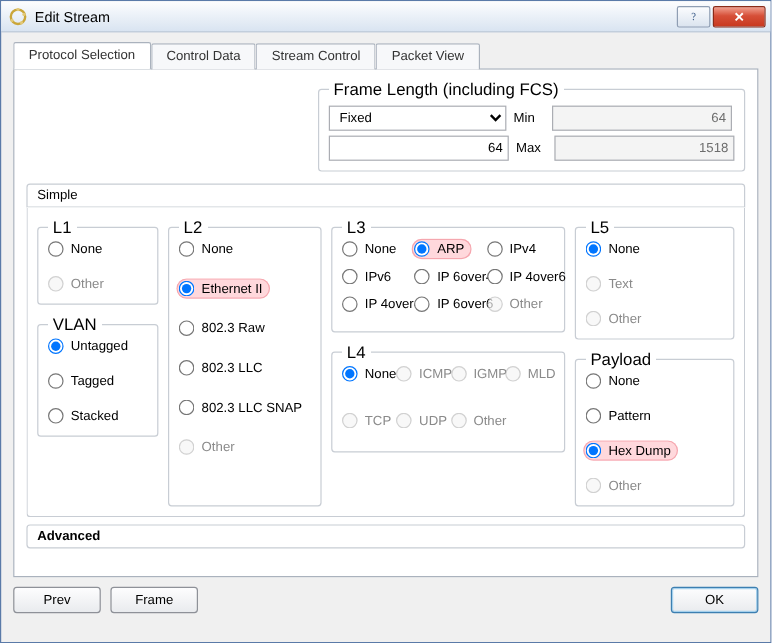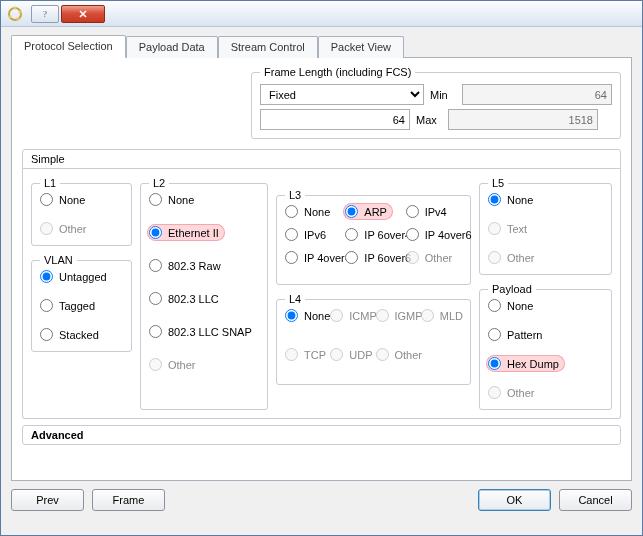--- a/index.html
+++ b/index.html
@@ -93,21 +93,21 @@
     flex-direction: column;
   }
   fieldset {
     border: 1px solid #c8cdd4;
     border-radius: 3px;
     padding: 6px 8px 8px 8px;
     margin: 0;
   }
   fieldset > legend {
     padding: 0 4px;
-    font-size: 11px;
+    font-size: 14px;
   }
   .frame-len-wrap {
     display: flex;
     justify-content: flex-end;
     margin-bottom: 6px;
   }
   .frame-len {
     width: 325px;
   }
   .fl-row {
@@ -116,21 +116,21 @@
     gap: 6px;
     margin-top: 4px;
   }
   .fl-row select, .fl-row input {
     height: 21px;
     border: 1px solid #abadb3;
     font: inherit;
     padding: 1px 4px;
     background: #fff;
   }
-  .fl-row select { width: 164px; }
+  .fl-row select { width: 148px; }
   .fl-row input { width: 150px; text-align: right; }
   .fl-row input[disabled] {
     background: #f4f4f4;
     color: #6d6d6d;
   }
   .fl-label { width: 26px; }
   .section {
     margin-top: 4px;
   }
   .section-header {
@@ -214,53 +214,54 @@
   button.btn3d.primary {
     border-color: #3c7fb1;
     box-shadow: 0 0 0 1px #a5d0ec inset;
   }
   .section-header.simple {
     border-bottom-left-radius: 0;
     border-bottom-right-radius: 0;
   }
   .l3-grid .opt, .l4-grid .opt { min-width: 0; }
   fieldset.small { padding-top: 2px; }
-  fieldset.l3 { min-height: 96px; margin-top: 12px; }
+  fieldset.l3 { min-height: 96px; }
   fieldset.l4 { min-height: 92px; }
 </style>
 </head>
 <body>
 
 <div class="window">
   <div class="titlebar">
     <span class="app-icon">
       <svg width="16" height="16" viewBox="0 0 16 16">
         <circle cx="8" cy="8" r="6" fill="none" stroke="#caa63a" stroke-width="2"></circle>
         <circle cx="8" cy="2" r="1.4" fill="#e2c978"></circle>
         <circle cx="13" cy="6" r="1.4" fill="#e2c978"></circle>
         <circle cx="11" cy="13" r="1.4" fill="#e2c978"></circle>
         <circle cx="3" cy="11" r="1.4" fill="#e2c978"></circle>
       </svg>
     </span>
+    <span class="title">Edit Stream</span>
     <span class="btn">
       <svg width="10" height="10" viewBox="0 0 10 10">
           <text x="5" y="8" text-anchor="middle" font-size="9" fill="#3a5a88" font-family="Segoe UI">?</text>
         </svg>
     </span>
     <span class="btn close">
       <svg width="10" height="10" viewBox="0 0 10 10">
           <path d="M2 2 L8 8 M8 2 L2 8" stroke="#fff" stroke-width="1.6"></path>
         </svg>
     </span>
   </div>
 
   <div class="body">
     <div class="tabs">
       <div class="tab active">Protocol Selection</div>
-      <div class="tab">Payload Data</div>
+      <div class="tab">Control Data</div>
       <div class="tab">Stream Control</div>
       <div class="tab">Packet View</div>
     </div>
 
     <div class="tabpanel">
 
       <div class="frame-len-wrap">
         <fieldset class="frame-len small">
           <legend>Frame Length (including FCS)</legend>
           <div class="fl-row">
@@ -472,16 +473,15 @@
         <div class="section-header">Advanced</div>
       </div>
 
     </div>
 
     <div class="footer">
       <button class="btn3d">Prev</button>
       <button class="btn3d">Frame</button>
       <span class="spacer"></span>
       <button class="btn3d primary">OK</button>
-      <button class="btn3d">Cancel</button>
     </div>
   </div>
 </div>
 
 </body></html>

